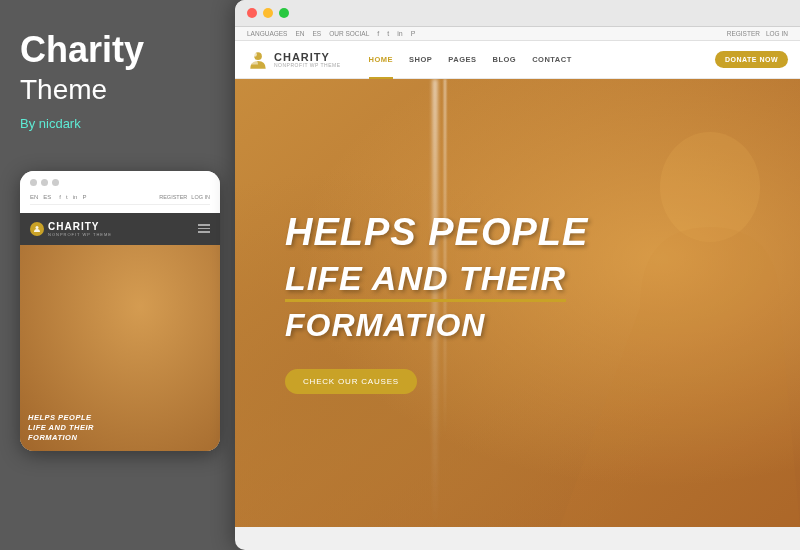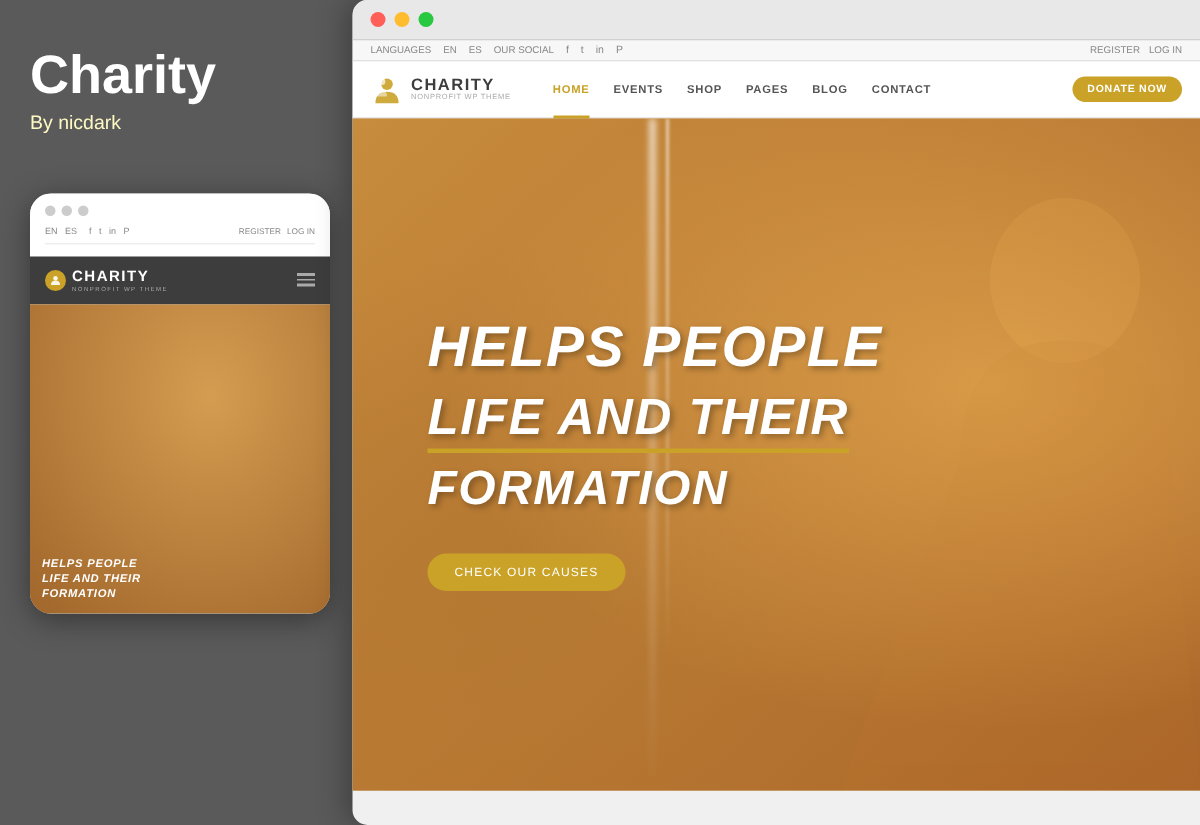--- a/index.html
+++ b/index.html
@@ -36,21 +36,21 @@
 
     .theme-subtitle {
       font-size: 28px;
       font-weight: 300;
       color: #ffffff;
       margin-bottom: 10px;
     }
 
     .theme-author {
       font-size: 13px;
-      color: #fef9c3;
+      color: #5eead4;
       margin-bottom: 30px;
     }
 
     
     .mobile-mockup {
       width: 200px;
       height: 280px;
       background: #ffffff;
       border-radius: 14px;
       overflow: hidden;
@@ -423,20 +423,21 @@
       height: 420px;
       z-index: 1;
       overflow: hidden;
     }
   </style>
 </head>
 <body>
 
 <div class="left-panel">
   <div class="theme-title">Charity</div>
+  <div class="theme-subtitle">Theme</div>
   <div class="theme-author">By nicdark</div>
 
   <div class="mobile-mockup">
     <div class="mobile-top-bar">
       <div class="mobile-dots">
         <div class="mobile-dot"></div>
         <div class="mobile-dot"></div>
         <div class="mobile-dot"></div>
       </div>
       <div class="mobile-social-bar">
@@ -516,21 +517,20 @@
         <path d="M8 28 Q8 20 14 20 Q20 20 20 28" fill="white" opacity="0.5"></path>
       </svg>
       <div class="desktop-nav-logo-text">
         <span class="desktop-logo-main">CHARITY</span>
         <span class="desktop-logo-sub">NONPROFIT WP THEME</span>
       </div>
     </div>
 
     <div class="desktop-nav-items">
       <div class="desktop-nav-item active">HOME</div>
-      <div class="desktop-nav-item">EVENTS</div>
       <div class="desktop-nav-item">SHOP</div>
       <div class="desktop-nav-item">PAGES</div>
       <div class="desktop-nav-item">BLOG</div>
       <div class="desktop-nav-item">CONTACT</div>
     </div>
 
     <div class="donate-btn">DONATE NOW</div>
   </div>
 
   <div class="desktop-hero">

